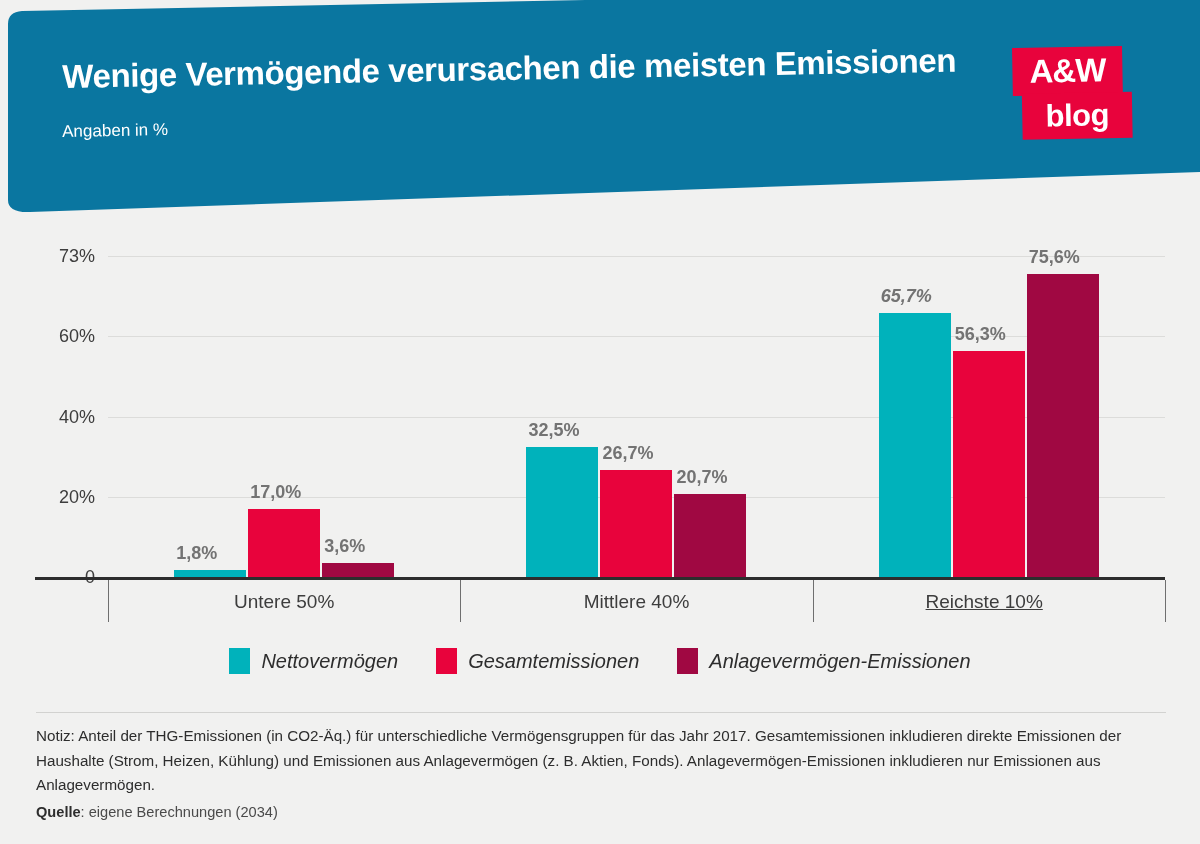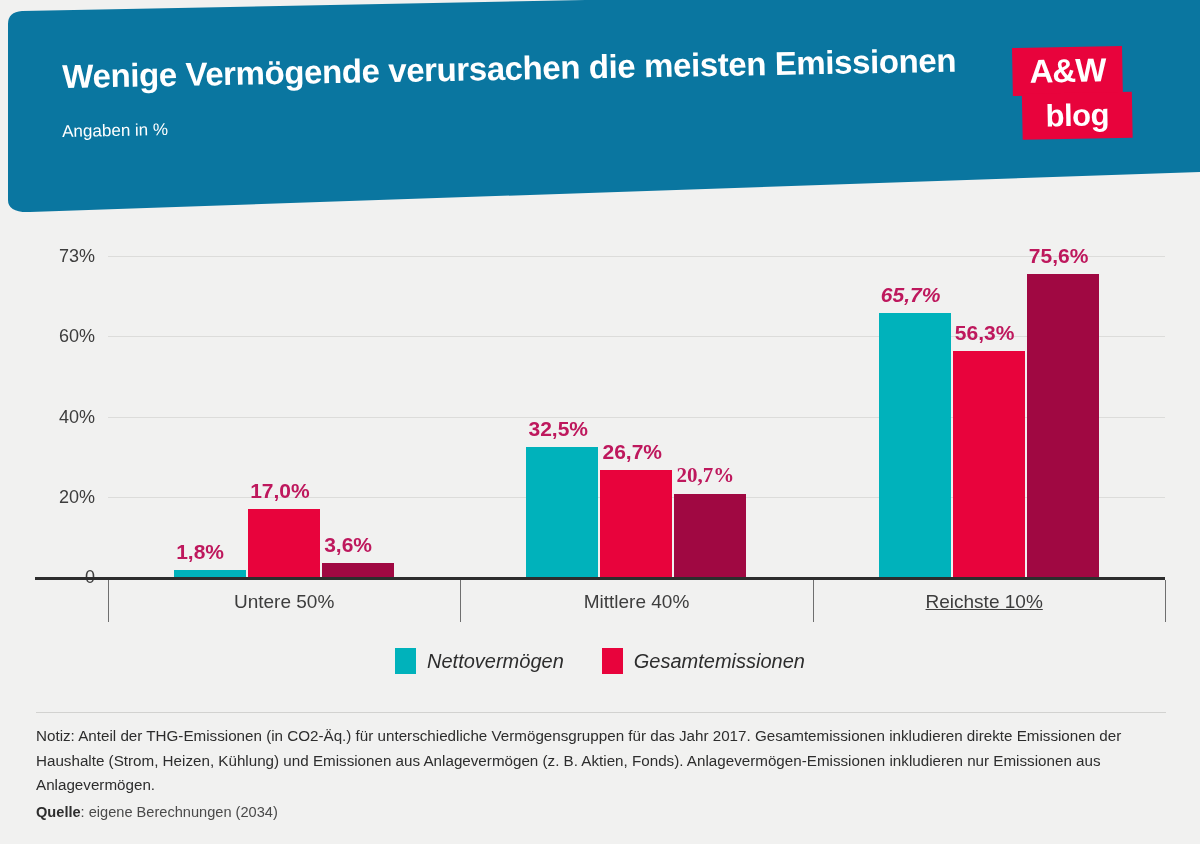--- a/index.html
+++ b/index.html
@@ -161,23 +161,23 @@
     position: absolute;
     bottom: 0;
     height: 345px;
   }
   .bar {
     position: absolute;
     bottom: 0;
   }
   .bar-label {
     position: absolute;
-    font-size: 21px;
+    font-size: 18px;
     font-weight: bold;
-    color: #be185d;
+    color: #737373;
     white-space: nowrap;
   }
   .cat-sep {
     position: absolute;
     width: 1px;
     background: #6f6f6f;
   }
   .cat-label {
     position: absolute;
     text-align: center;
@@ -297,21 +297,21 @@
         <div class="bar-label" style="left: 142.167px; bottom: 74.1977px;">17,0%</div>
         <div class="bar" title="Anlagevermögen-Emissionen – Untere 50%: 3,6%" style="left: 214.167px; width: 72px; height: 14.4419px; background: rgb(160, 8, 66);"></div>
         <div class="bar-label" style="left: 216.167px; bottom: 20.4419px;">3,6%</div>
       </div>
       <div class="group" style="left: 352.333px; width: 352.333px;">
         <div class="bar" title="Nettovermögen – Mittlere 40%: 32,5%" style="left: 66.1667px; width: 72px; height: 130.378px; background: rgb(0, 178, 187);"></div>
         <div class="bar-label" style="left: 68.1667px; bottom: 136.378px;">32,5%</div>
         <div class="bar" title="Gesamtemissionen – Mittlere 40%: 26,7%" style="left: 140.167px; width: 72px; height: 107.11px; background: rgb(232, 3, 60);"></div>
         <div class="bar-label" style="left: 142.167px; bottom: 113.11px;">26,7%</div>
         <div class="bar" title="Anlagevermögen-Emissionen – Mittlere 40%: 20,7%" style="left: 214.167px; width: 72px; height: 83.0407px; background: rgb(160, 8, 66);"></div>
-        <div class="bar-label" style="left: 216.167px; bottom: 89.0407px; font-family: Liberation Serif, serif;">20,7%</div>
+        <div class="bar-label" style="left: 216.167px; bottom: 89.0407px;">20,7%</div>
       </div>
       <div class="group" style="left: 704.667px; width: 352.333px;">
         <div class="bar" title="Nettovermögen – Reichste 10%: 65,7%" style="left: 66.1667px; width: 72px; height: 263.564px; background: rgb(0, 178, 187);"></div>
         <div class="bar-label" style="left: 68.1667px; bottom: 269.564px; font-style: italic;">65,7%</div>
         <div class="bar" title="Gesamtemissionen – Reichste 10%: 56,3%" style="left: 140.167px; width: 72px; height: 225.855px; background: rgb(232, 3, 60);"></div>
         <div class="bar-label" style="left: 142.167px; bottom: 231.855px;">56,3%</div>
         <div class="bar" title="Anlagevermögen-Emissionen – Reichste 10%: 75,6%" style="left: 214.167px; width: 72px; height: 303.279px; background: rgb(160, 8, 66);"></div>
         <div class="bar-label" style="left: 216.167px; bottom: 309.279px;">75,6%</div>
       </div>
     </div>
@@ -329,20 +329,24 @@
 
 <div class="legend" id="legend">
     <div class="legend-item">
       <span class="legend-swatch" style="background: rgb(0, 178, 187);"></span>
       <span class="legend-text">Nettovermögen</span>
     </div>
     <div class="legend-item">
       <span class="legend-swatch" style="background: rgb(232, 3, 60);"></span>
       <span class="legend-text">Gesamtemissionen</span>
     </div>
+    <div class="legend-item">
+      <span class="legend-swatch" style="background: rgb(160, 8, 66);"></span>
+      <span class="legend-text">Anlagevermögen-Emissionen</span>
+    </div>
   </div>
 
 <div class="footer">
   <div class="footer-rule"></div>
   <div class="note">Notiz: Anteil der THG-Emissionen (in CO2-Äq.) für unterschiedliche Vermögensgruppen für das Jahr 2017. Gesamtemissionen inkludieren direkte Emissionen der Haushalte (Strom, Heizen, Kühlung) und Emissionen aus Anlagevermögen (z. B. Aktien, Fonds). Anlagevermögen-Emissionen inkludieren nur Emissionen aus Anlagevermögen.</div>
   <div class="source">
     <b>Quelle</b><span>: eigene Berechnungen (2034)</span>
   </div>
 </div>
 

